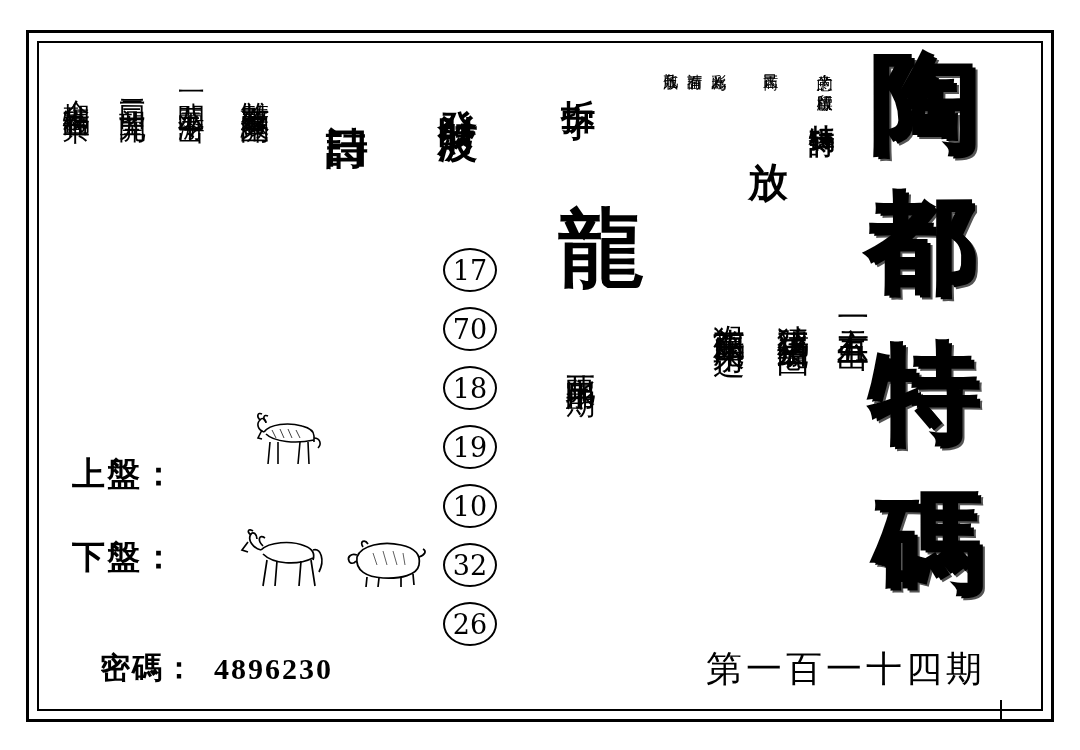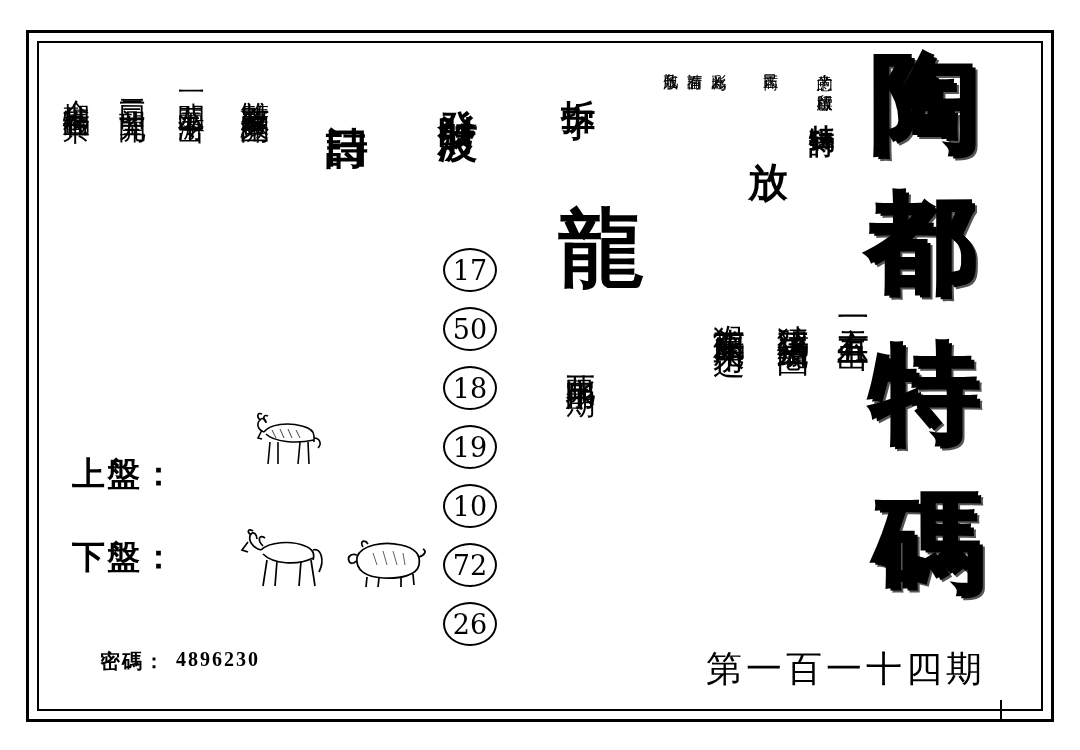--- a/index.html
+++ b/index.html
@@ -109,24 +109,25 @@
     letter-spacing: 2px;
   }
   #pan-top { left: 72px; top: 452px; }
   #pan-bottom { left: 72px; top: 535px; }
 
   
   #password-row {
     position: absolute;
     left: 100px;
     top: 648px;
-    font-size: 20px;
+    font-size: 30px;
     font-weight: bold;
     display: flex;
-    align-items: flex-start;
+    align-items: center;
+    gap: 8px;
   }
   #password-row .pw-label { letter-spacing: 2px; }
   #password-row .pw-value { margin-left: 10px; font-family: Liberation Serif, serif; letter-spacing: 2px; }
 
   
   .animal {
     position: absolute;
   }
   #animal-goat { left: 248px; top: 408px; }
   #animal-horse { left: 235px; top: 528px; }
@@ -339,25 +340,25 @@
     </svg>
   </div>
 
   <div id="password-row">
     <span class="pw-label">密碼：</span>
     <span class="pw-value">4896230</span>
   </div>
 
   <div id="balls">
     <div class="ball">17</div>
-    <div class="ball">50</div>
+    <div class="ball">70</div>
     <div class="ball">18</div>
     <div class="ball">19</div>
     <div class="ball">10</div>
-    <div class="ball">72</div>
+    <div class="ball">32</div>
     <div class="ball">26</div>
   </div>
 
   <div id="dragon-char">龍</div>
   <div class="vt" id="dragon-note">此字限用一期</div>
 
   <div class="vt" id="poem-col1">一六有二五出二</div>
   <div class="vt" id="poem-col2">猜鸡猪后绕三一圈</div>
   <div class="vt" id="poem-col3">猴头鸡面尾来一边</div>
 

